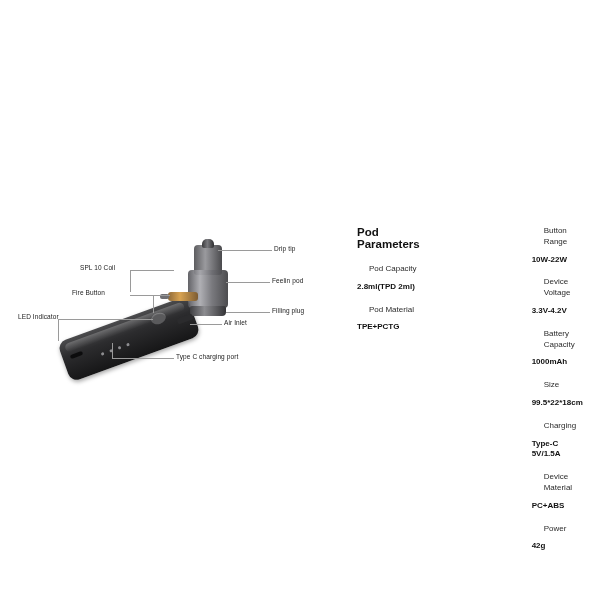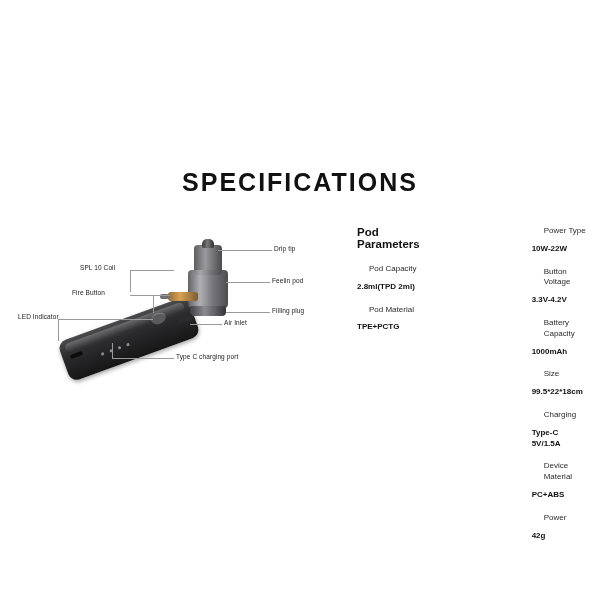--- a/index.html
+++ b/index.html
@@ -217,21 +217,20 @@
     color: #111111;
     display: block;
     margin-top: 7px;
   }
 </style>
 </head>
 <body>
 
 <div class="page">
 
-  <div class="title">SPECIFICATIONS</div>
 
   <div class="diagram">
 
     <div class="device-body"></div>
     <div class="fire-button"></div>
     <div class="led-dots">
       <i></i>
         <i></i>
         <i></i>
         <i></i>
@@ -280,26 +279,26 @@
 
       <div class="spec-item">
         <span class="spec-label">Pod Material</span>
         <span class="spec-value">TPE+PCTG</span>
       </div>
     </div>
 
     <div class="spec-col">
 
       <div class="spec-item">
-        <span class="spec-label">Power Type</span>
+        <span class="spec-label">Button Range</span>
         <span class="spec-value">10W-22W</span>
       </div>
 
       <div class="spec-item">
-        <span class="spec-label">Button Voltage</span>
+        <span class="spec-label">Device Voltage</span>
         <span class="spec-value">3.3V-4.2V</span>
       </div>
 
       <div class="spec-item">
         <span class="spec-label">Battery Capacity</span>
         <span class="spec-value">1000mAh</span>
       </div>
 
       <div class="spec-item">
         <span class="spec-label">Size</span>

